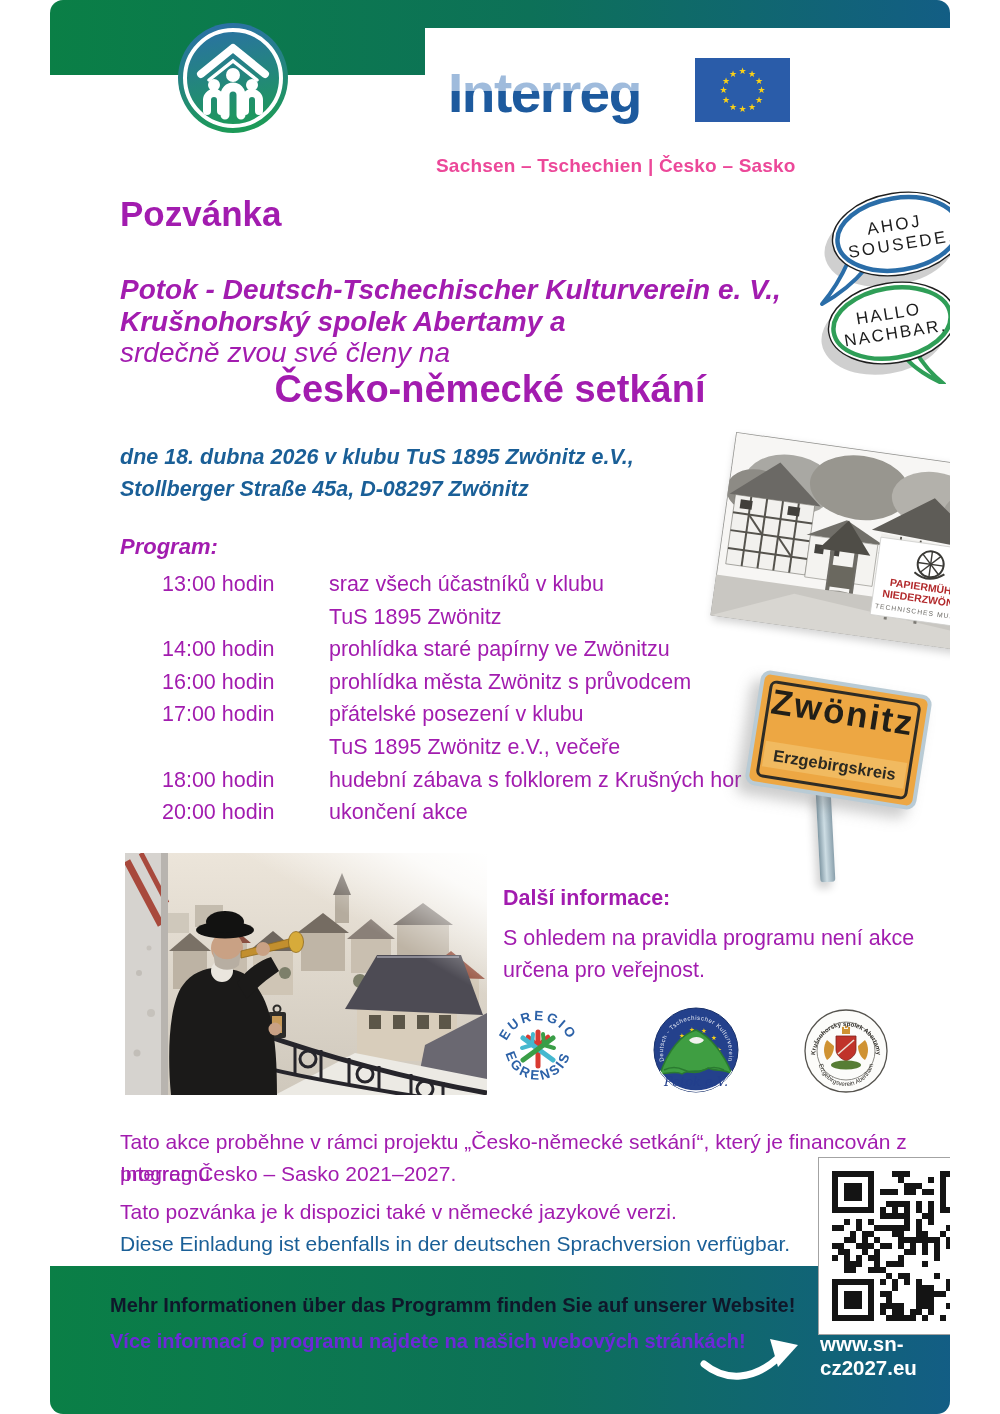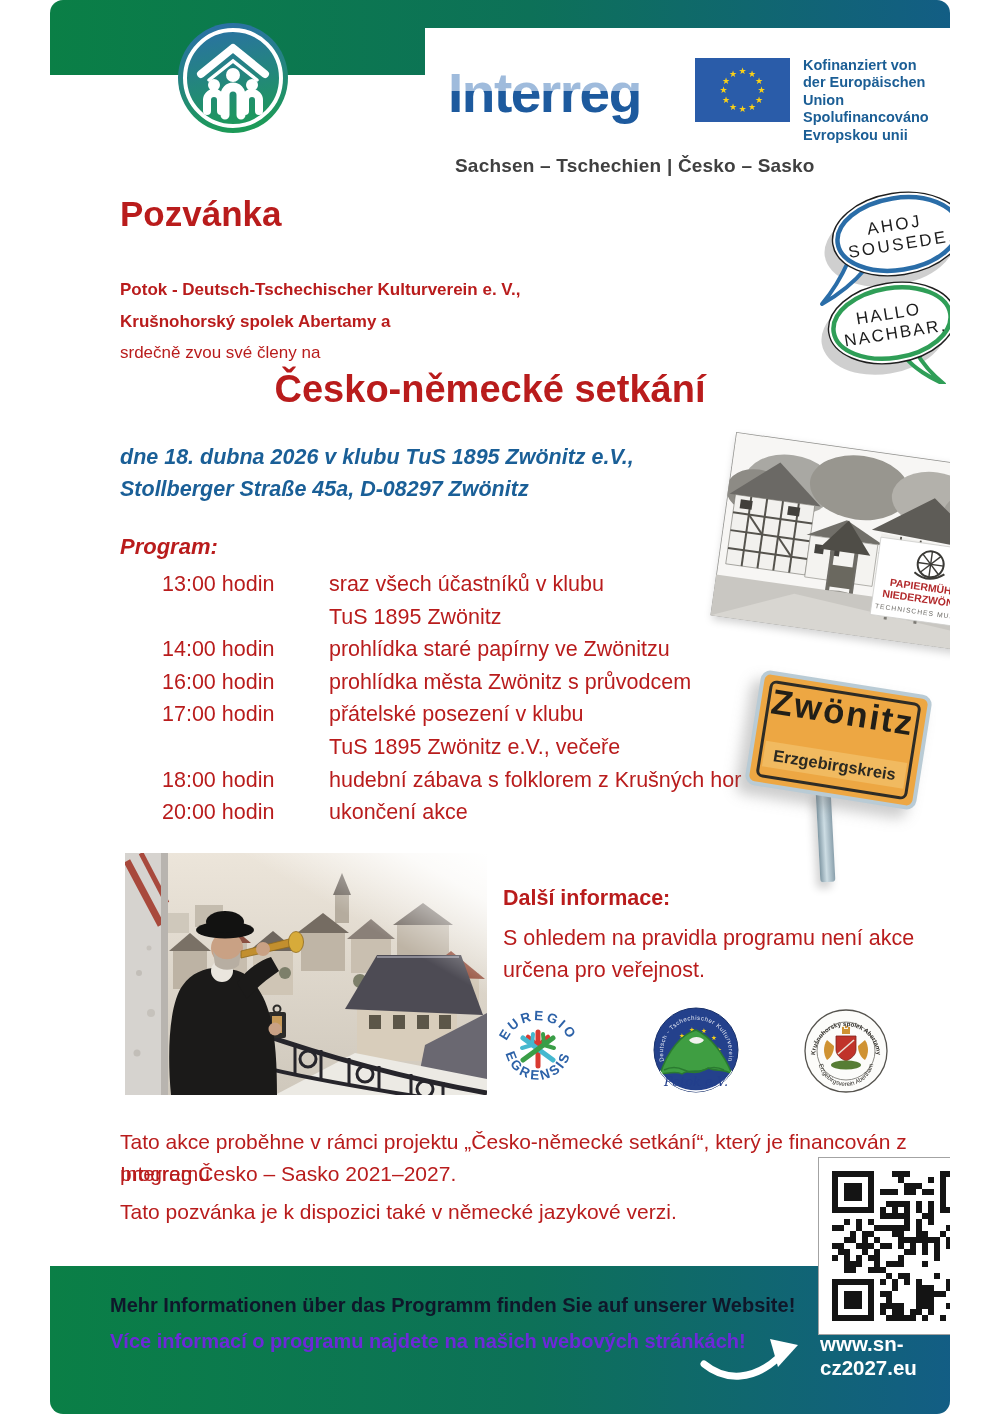--- a/index.html
+++ b/index.html
@@ -5,26 +5,26 @@
   html,body{margin:0;padding:0;background:#ffffff;}
   body{font-family:"Liberation Sans",sans-serif;}
   #page{position:relative;width:900px;height:1414px;margin:0 auto;background:#fff;overflow:hidden;border-radius:13px;}
   .abs{position:absolute;}
   
   .band{left:0;top:0;width:1000px;height:75px;background:linear-gradient(90deg,#0a7f46 0%,#0d7158 48%,#14598f 100%);}
   .band-notch{left:375px;top:28px;width:543px;height:47px;background:#fff;}
   .footer-band{left:0;top:1266px;width:1000px;height:148px;background:linear-gradient(90deg,#0a7f46 0%,#0d7158 48%,#14598f 100%);}
   
   .eu-text{left:753px;top:57px;color:#1b5e95;font-size:14.5px;font-weight:bold;line-height:17.4px;}
-  .region-line{left:405px;top:155px;color:#404040;font-size:19px;font-weight:bold;letter-spacing:.2px;}
+  .region-line{left:386px;top:155px;color:#ec4899;font-size:19px;font-weight:bold;letter-spacing:.2px;}
   
-  .green{color:#b91c1c;}
+  .green{color:#a21caf;}
   .blue{color:#1a5f97;}
   .h-pozvanka{left:70px;top:194px;font-size:35px;font-weight:bold;}
-  .organizer{left:70px;top:274px;font-size:17px;line-height:31.5px;}
+  .organizer{left:70px;top:274px;font-size:28px;line-height:31.5px;font-style:italic;}
   .organizer .b{font-weight:bold;}
   .event-title{left:70px;top:368px;width:740px;text-align:center;font-size:38px;font-weight:bold;}
   .date-block{left:70px;top:441px;font-size:21.5px;font-weight:bold;line-height:32px;font-style:italic;}
   .program-h{left:70px;top:534px;font-size:22px;font-weight:bold;font-style:italic;}
   .program{left:70px;top:568px;font-size:21.5px;line-height:32.6px;width:640px;margin-left:42px;}
   .prow{display:flex;}
   .ptime{width:167px;flex:0 0 167px;}
   .info-h{left:453px;top:886px;font-size:21.5px;font-weight:bold;}
   .info-body{left:453px;top:922px;font-size:21.5px;line-height:32px;}
   .para{left:70px;font-size:21px;line-height:32px;}
@@ -97,26 +97,20 @@
         <text x="57" y="51.5">★</text>
       <text x="47.5" y="54">★</text>
         <text x="38" y="51.5">★</text>
         <text x="31" y="44.5">★</text>
       <text x="28.5" y="35">★</text>
         <text x="31" y="25.5">★</text>
         <text x="38" y="18.5">★</text>
     </g>
   </svg>
 
-  <div class="abs eu-text">
-    <div>Kofinanziert von</div>
-    <div>der Europäischen Union</div>
-    <div>Spolufinancováno</div>
-    <div>Evropskou unii</div>
-  </div>
 
   <div class="abs region-line">Sachsen – Tschechien | Česko – Sasko</div>
 
   <svg class="abs" style="left:762px;top:182px;" width="162" height="202" viewBox="0 0 162 202">
     <g>
       <ellipse cx="78" cy="64" rx="66" ry="40" fill="#c3c3c3" opacity="0.8" transform="rotate(-9 78 64)"></ellipse>
       <path d="M36,80 C28,98 20,110 10,122 C28,112 44,98 54,86 Z" fill="#fff" stroke="#2a6da8" stroke-width="4" stroke-linejoin="round"></path>
       <ellipse cx="86" cy="52" rx="66" ry="41" fill="#fff" stroke="#1e1e1e" stroke-width="1.4" transform="rotate(-9 86 52)"></ellipse>
       <ellipse cx="86" cy="52" rx="61" ry="36" fill="#fff" stroke="#2a6da8" stroke-width="4.5" transform="rotate(-9 86 52)"></ellipse>
       <g transform="rotate(-9 86 52)" fill="#1c1c1c" text-anchor="middle" font-size="17" letter-spacing="2.5">
@@ -434,20 +428,21 @@
       <path d="M62,38 C66,44 66,52 62,58 C58,56 55,50 55,44 Z" fill="#cf9232"></path>
       <path d="M33,34 h20 v14 c0,7 -10,11 -10,11 c0,0 -10,-4 -10,-11 Z" fill="#c0332a" stroke="#7e241d" stroke-width="0.8"></path>
       <line x1="35" y1="52" x2="51" y2="38" stroke="#e9e2d8" stroke-width="1.6"></line>
       <ellipse cx="43" cy="63" rx="15" ry="4.5" fill="#577d35"></ellipse>
     </g>
   </svg>
 
   <div class="abs para green" style="top:1126px;">Tato akce proběhne v rámci projektu „Česko-německé setkání“, který je financován z programu</div>
   <div class="abs para green" style="top:1158px;">Interreg Česko – Sasko 2021–2027.</div>
   <div class="abs para green" style="top:1196px;">Tato pozvánka je k dispozici také v německé jazykové verzi.</div>
+  <div class="abs para blue" style="top:1228px;">Diese Einladung ist ebenfalls in der deutschen Sprachversion verfügbar.</div>
 
   <div class="abs footer-band"></div>
   <div class="abs f-line1">Mehr Informationen über das Programm finden Sie auf unserer Website!</div>
   <div class="abs f-line2">Více informací o programu najdete na našich webových stránkách!</div>
   <svg class="abs f-arrow" width="110" height="52" viewBox="0 0 110 52">
     <path d="M6,28 C28,46 56,44 80,22" stroke="#ffffff" stroke-width="7" fill="none" stroke-linecap="round"></path>
     <polygon points="100,9 72,3 80,31" fill="#ffffff"></polygon>
   </svg>
   <div class="abs f-web">www.sn-cz2027.eu</div>
 

